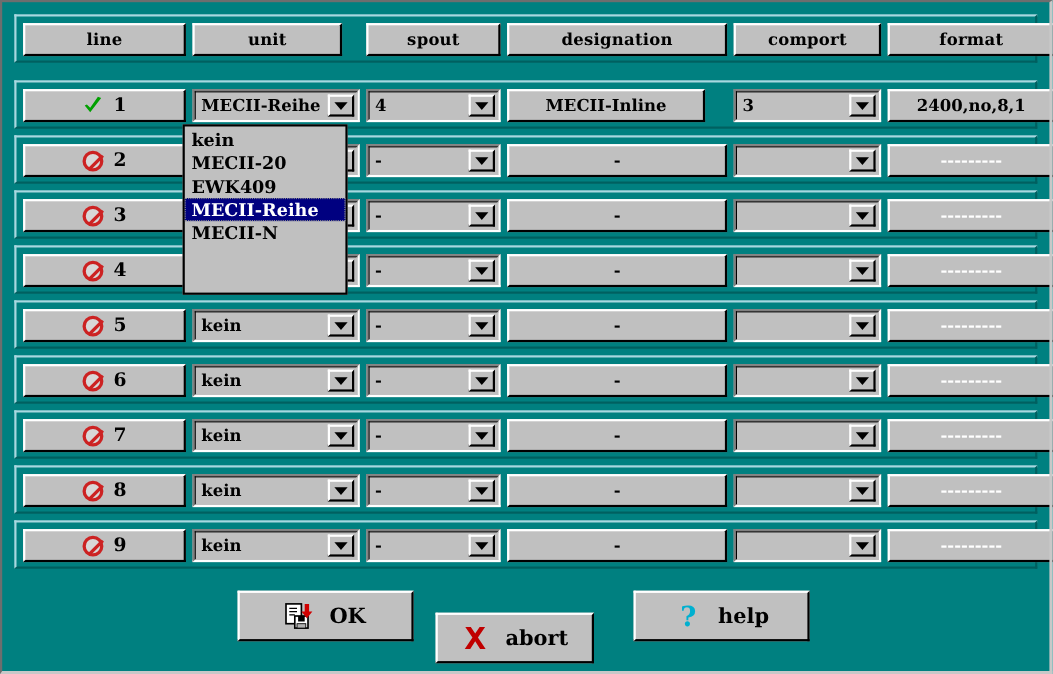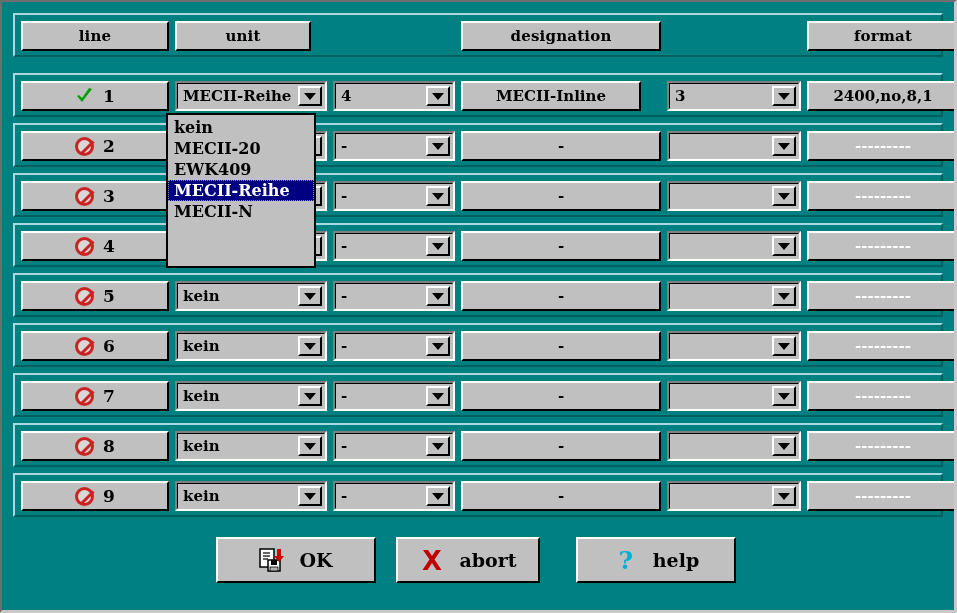--- a/index.html
+++ b/index.html
@@ -264,21 +264,23 @@
 </style>
 </head>
 <body>
 
 <div id="app">
   <div id="client">
 
     <div class="groove" id="header-strip">
       <div class="hdr-btn" style="left:6px;  top:6px;  width:148px; height:30px;">line</div>
       <div class="hdr-btn" style="left:160px;top:6px;  width:136px; height:30px;">unit</div>
+      <div class="hdr-btn" style="left:318px;top:6px;  width:122px; height:30px;">spout</div>
       <div class="hdr-btn" style="left:446px;top:6px;  width:200px; height:30px;">designation</div>
+      <div class="hdr-btn" style="left:652px;top:6px;  width:134px; height:30px;">comport</div>
       <div class="hdr-btn" style="left:792px;top:6px;  width:152px; height:30px;">format</div>
     </div>
 
     <div class="groove row-groove" style="top:70px;">
       <div class="cell line-btn" style="left:6px; top:6px; width:148px; height:30px;">
         <span class="ico ico-check">
           <svg width="19" height="19" viewBox="0 0 19 19">
               <path d="M2 9 L7 15 L17 2 L14 1 L7 11 L4 8 Z" fill="#00a000"></path>
             </svg>
         </span>
@@ -602,21 +604,21 @@
           <line x1="4" y1="11" x2="9" y2="11" stroke="#000000" stroke-width="1.2"></line>
           <rect x="9" y="12" width="12" height="11" fill="#ffffff" stroke="#000000" stroke-width="1.5"></rect>
           <rect x="12" y="12" width="6" height="5" fill="#000000"></rect>
           <rect x="11" y="19" width="8" height="4" fill="#b0b0b0" stroke="#000000" stroke-width="0.8"></rect>
           <path d="M18 1 L18 8 L15 8 L20 14 L25 8 L22 8 L22 1 Z" fill="#d00000"></path>
         </svg>
       </span>
       <span class="btn-label">OK</span>
     </div>
 
-    <div class="act-btn" style="left:392px; top:534px; width:144px;">
+    <div class="act-btn" style="left:392px; top:554px; width:144px;">
       <span class="icon-box">
         <svg width="26" height="24" viewBox="0 0 26 24">
           <path d="M4 2 L9 2 L13 8 L17 2 L22 2 L15.5 11.5 L22.5 22 L17.5 22 L13 15 L8.5 22 L3.5 22 L10.5 11.5 Z" fill="#c00000"></path>
         </svg>
       </span>
       <span class="btn-label">abort</span>
     </div>
 
     <div class="act-btn" style="left:572px; top:534px; width:160px;">
       <span class="icon-box" style="display:flex;align-items:center;justify-content:center;">

